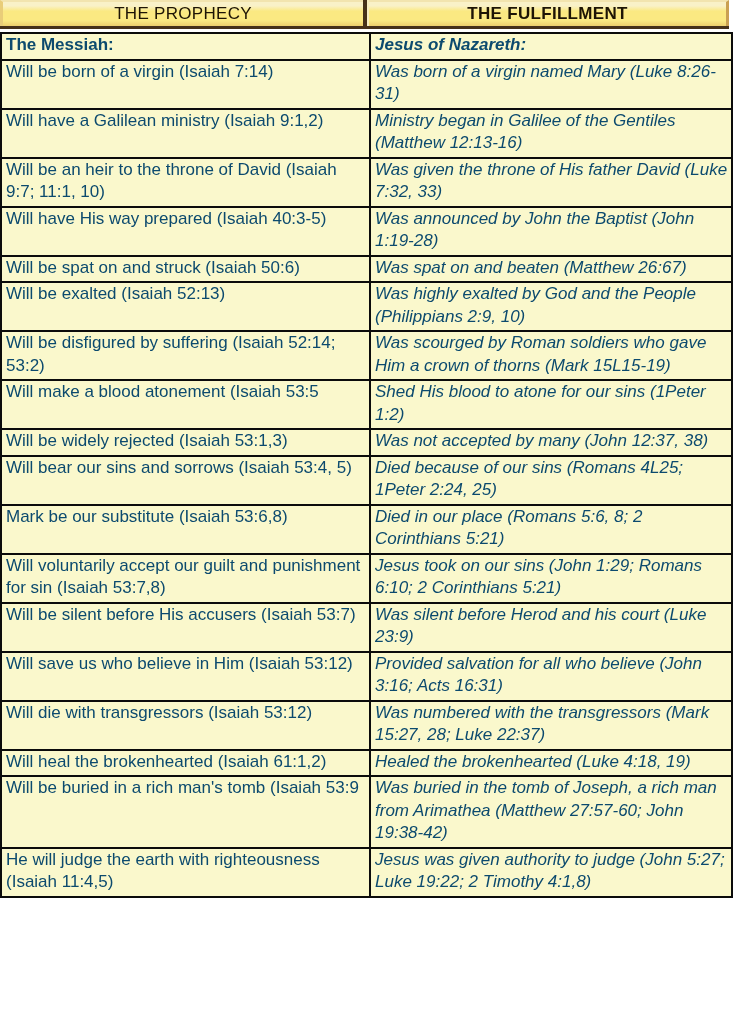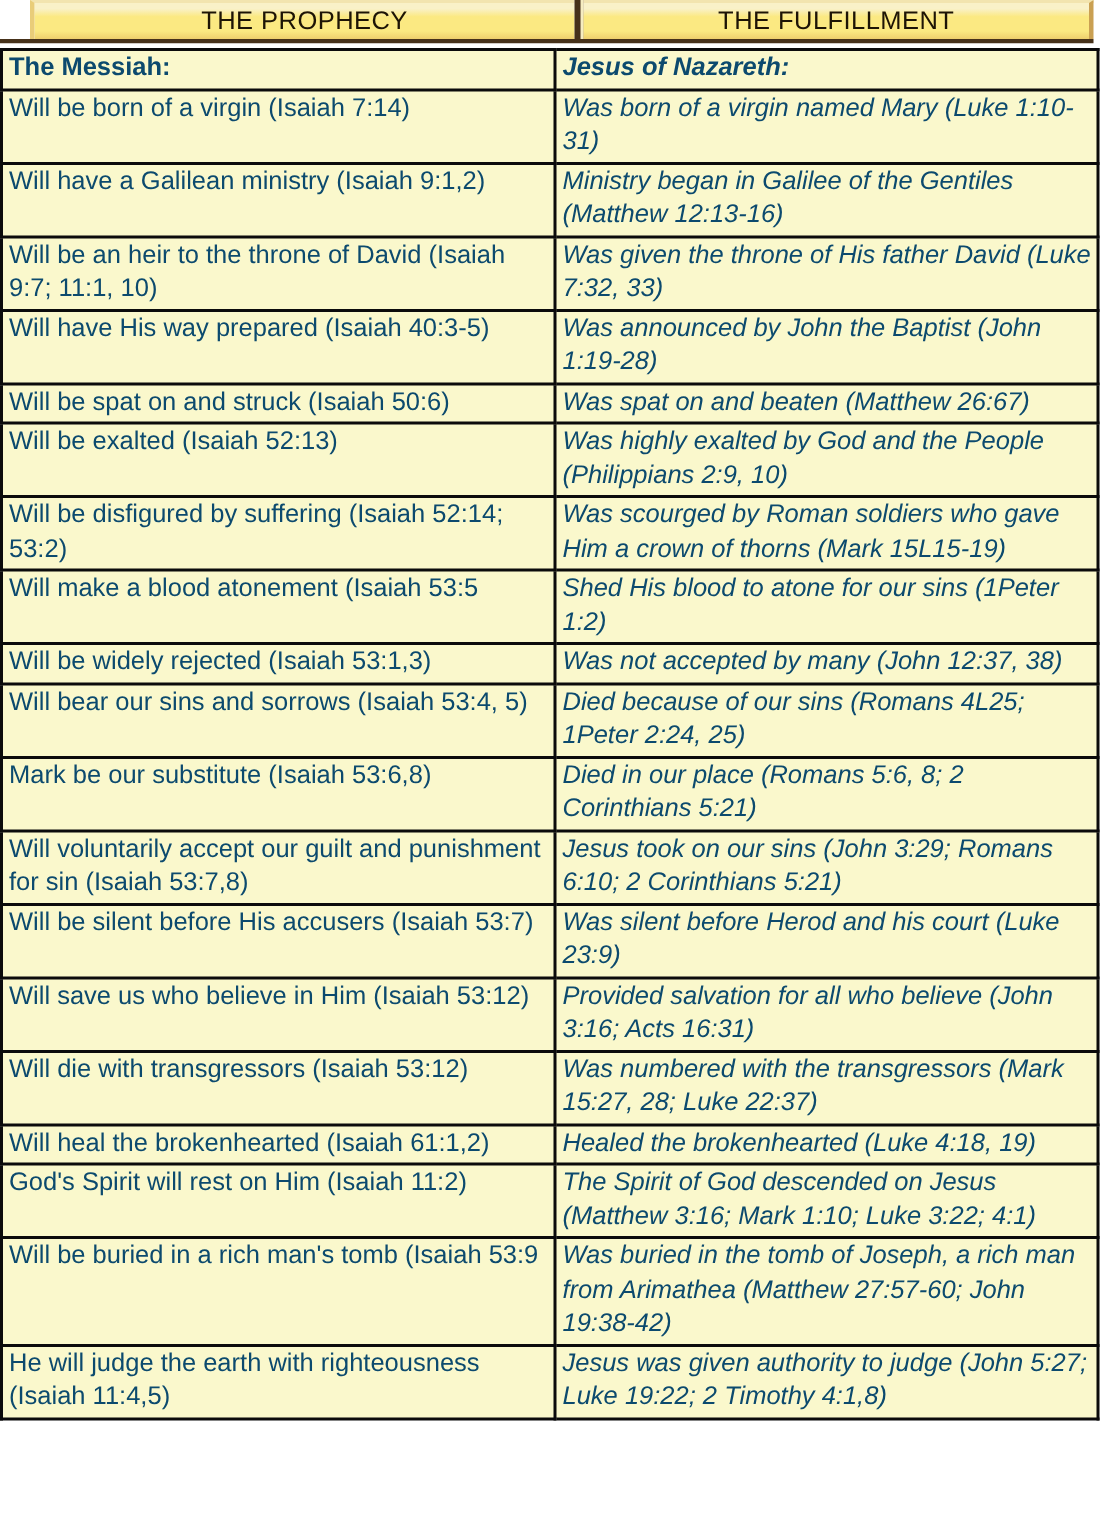--- a/index.html
+++ b/index.html
@@ -34,24 +34,24 @@
     letter-spacing: 0.3px;
     background: linear-gradient(180deg,
       #f9f1c8 0%, #f9f1c8 16%,
       #fbe982 38%, #fbe982 78%,
       #eecf6d 100%);
     border-top: 2px solid #f2e4af;
   }
   .hcell.left {
     flex: 0 0 360px;
     border-left: 3px solid #e9cd79;
-    margin-left: 20px;
   }
   .hcell.right {
     border-right: 3px solid #caa052;
+    font-weight: bold;
   }
   .hdivider {
     flex: 0 0 4px;
     background: #46311a;
     border-right: 2px solid #f6ecc0;
   }
   .header-gap {
     height: 3px;
     background: #ffffff;
   }
@@ -92,21 +92,21 @@
 
   <table class="prophecy-table">
     <tbody>
       <tr class="subject-row">
         <td class="pcell">The Messiah:</td>
         <td class="fcell">Jesus of Nazareth:</td>
       </tr>
 
   <tr>
     <td class="pcell">Will be born of a virgin (Isaiah 7:14)</td>
-    <td class="fcell">Was born of a virgin named Mary (Luke 1:10-31)</td>
+    <td class="fcell">Was born of a virgin named Mary (Luke 8:26-31)</td>
   </tr>
 
   <tr>
     <td class="pcell">Will have a Galilean ministry (Isaiah 9:1,2)</td>
     <td class="fcell">Ministry began in Galilee of the Gentiles (Matthew 12:13-16)</td>
   </tr>
 
   <tr>
     <td class="pcell">Will be an heir to the throne of David (Isaiah 9:7; 11:1, 10)</td>
     <td class="fcell">Was given the throne of His father David (Luke 7:32, 33)</td>
@@ -147,21 +147,21 @@
     <td class="fcell">Died because of our sins (Romans 4L25; 1Peter 2:24, 25)</td>
   </tr>
 
   <tr>
     <td class="pcell">Mark be our substitute (Isaiah 53:6,8)</td>
     <td class="fcell">Died in our place (Romans 5:6, 8; 2 Corinthians 5:21)</td>
   </tr>
 
   <tr>
     <td class="pcell">Will voluntarily accept our guilt and punishment for sin (Isaiah 53:7,8)</td>
-    <td class="fcell">Jesus took on our sins (John 3:29; Romans 6:10; 2 Corinthians 5:21)</td>
+    <td class="fcell">Jesus took on our sins (John 1:29; Romans 6:10; 2 Corinthians 5:21)</td>
   </tr>
 
 
   <tr>
     <td class="pcell">Will be silent before His accusers (Isaiah 53:7)</td>
     <td class="fcell">Was silent before Herod and his court (Luke 23:9)</td>
   </tr>
 
   <tr>
     <td class="pcell">Will save us who believe in Him (Isaiah 53:12)</td>
@@ -171,24 +171,20 @@
   <tr>
     <td class="pcell">Will die with transgressors (Isaiah 53:12)</td>
     <td class="fcell">Was numbered with the transgressors (Mark 15:27, 28; Luke 22:37)</td>
   </tr>
 
   <tr>
     <td class="pcell">Will heal the brokenhearted (Isaiah 61:1,2)</td>
     <td class="fcell">Healed the brokenhearted (Luke 4:18, 19)</td>
   </tr>
 
-  <tr>
-    <td class="pcell">God's Spirit will rest on Him (Isaiah 11:2)</td>
-    <td class="fcell">The Spirit of God descended on Jesus (Matthew 3:16; Mark 1:10; Luke 3:22; 4:1)</td>
-  </tr>
 
   <tr>
     <td class="pcell">Will be buried in a rich man's tomb (Isaiah 53:9</td>
     <td class="fcell">Was buried in the tomb of Joseph, a rich man from Arimathea (Matthew 27:57-60; John 19:38-42)</td>
   </tr>
 
   <tr>
     <td class="pcell">He will judge the earth with righteousness (Isaiah 11:4,5)</td>
     <td class="fcell">Jesus was given authority to judge (John 5:27; Luke 19:22; 2 Timothy 4:1,8)</td>
   </tr>

